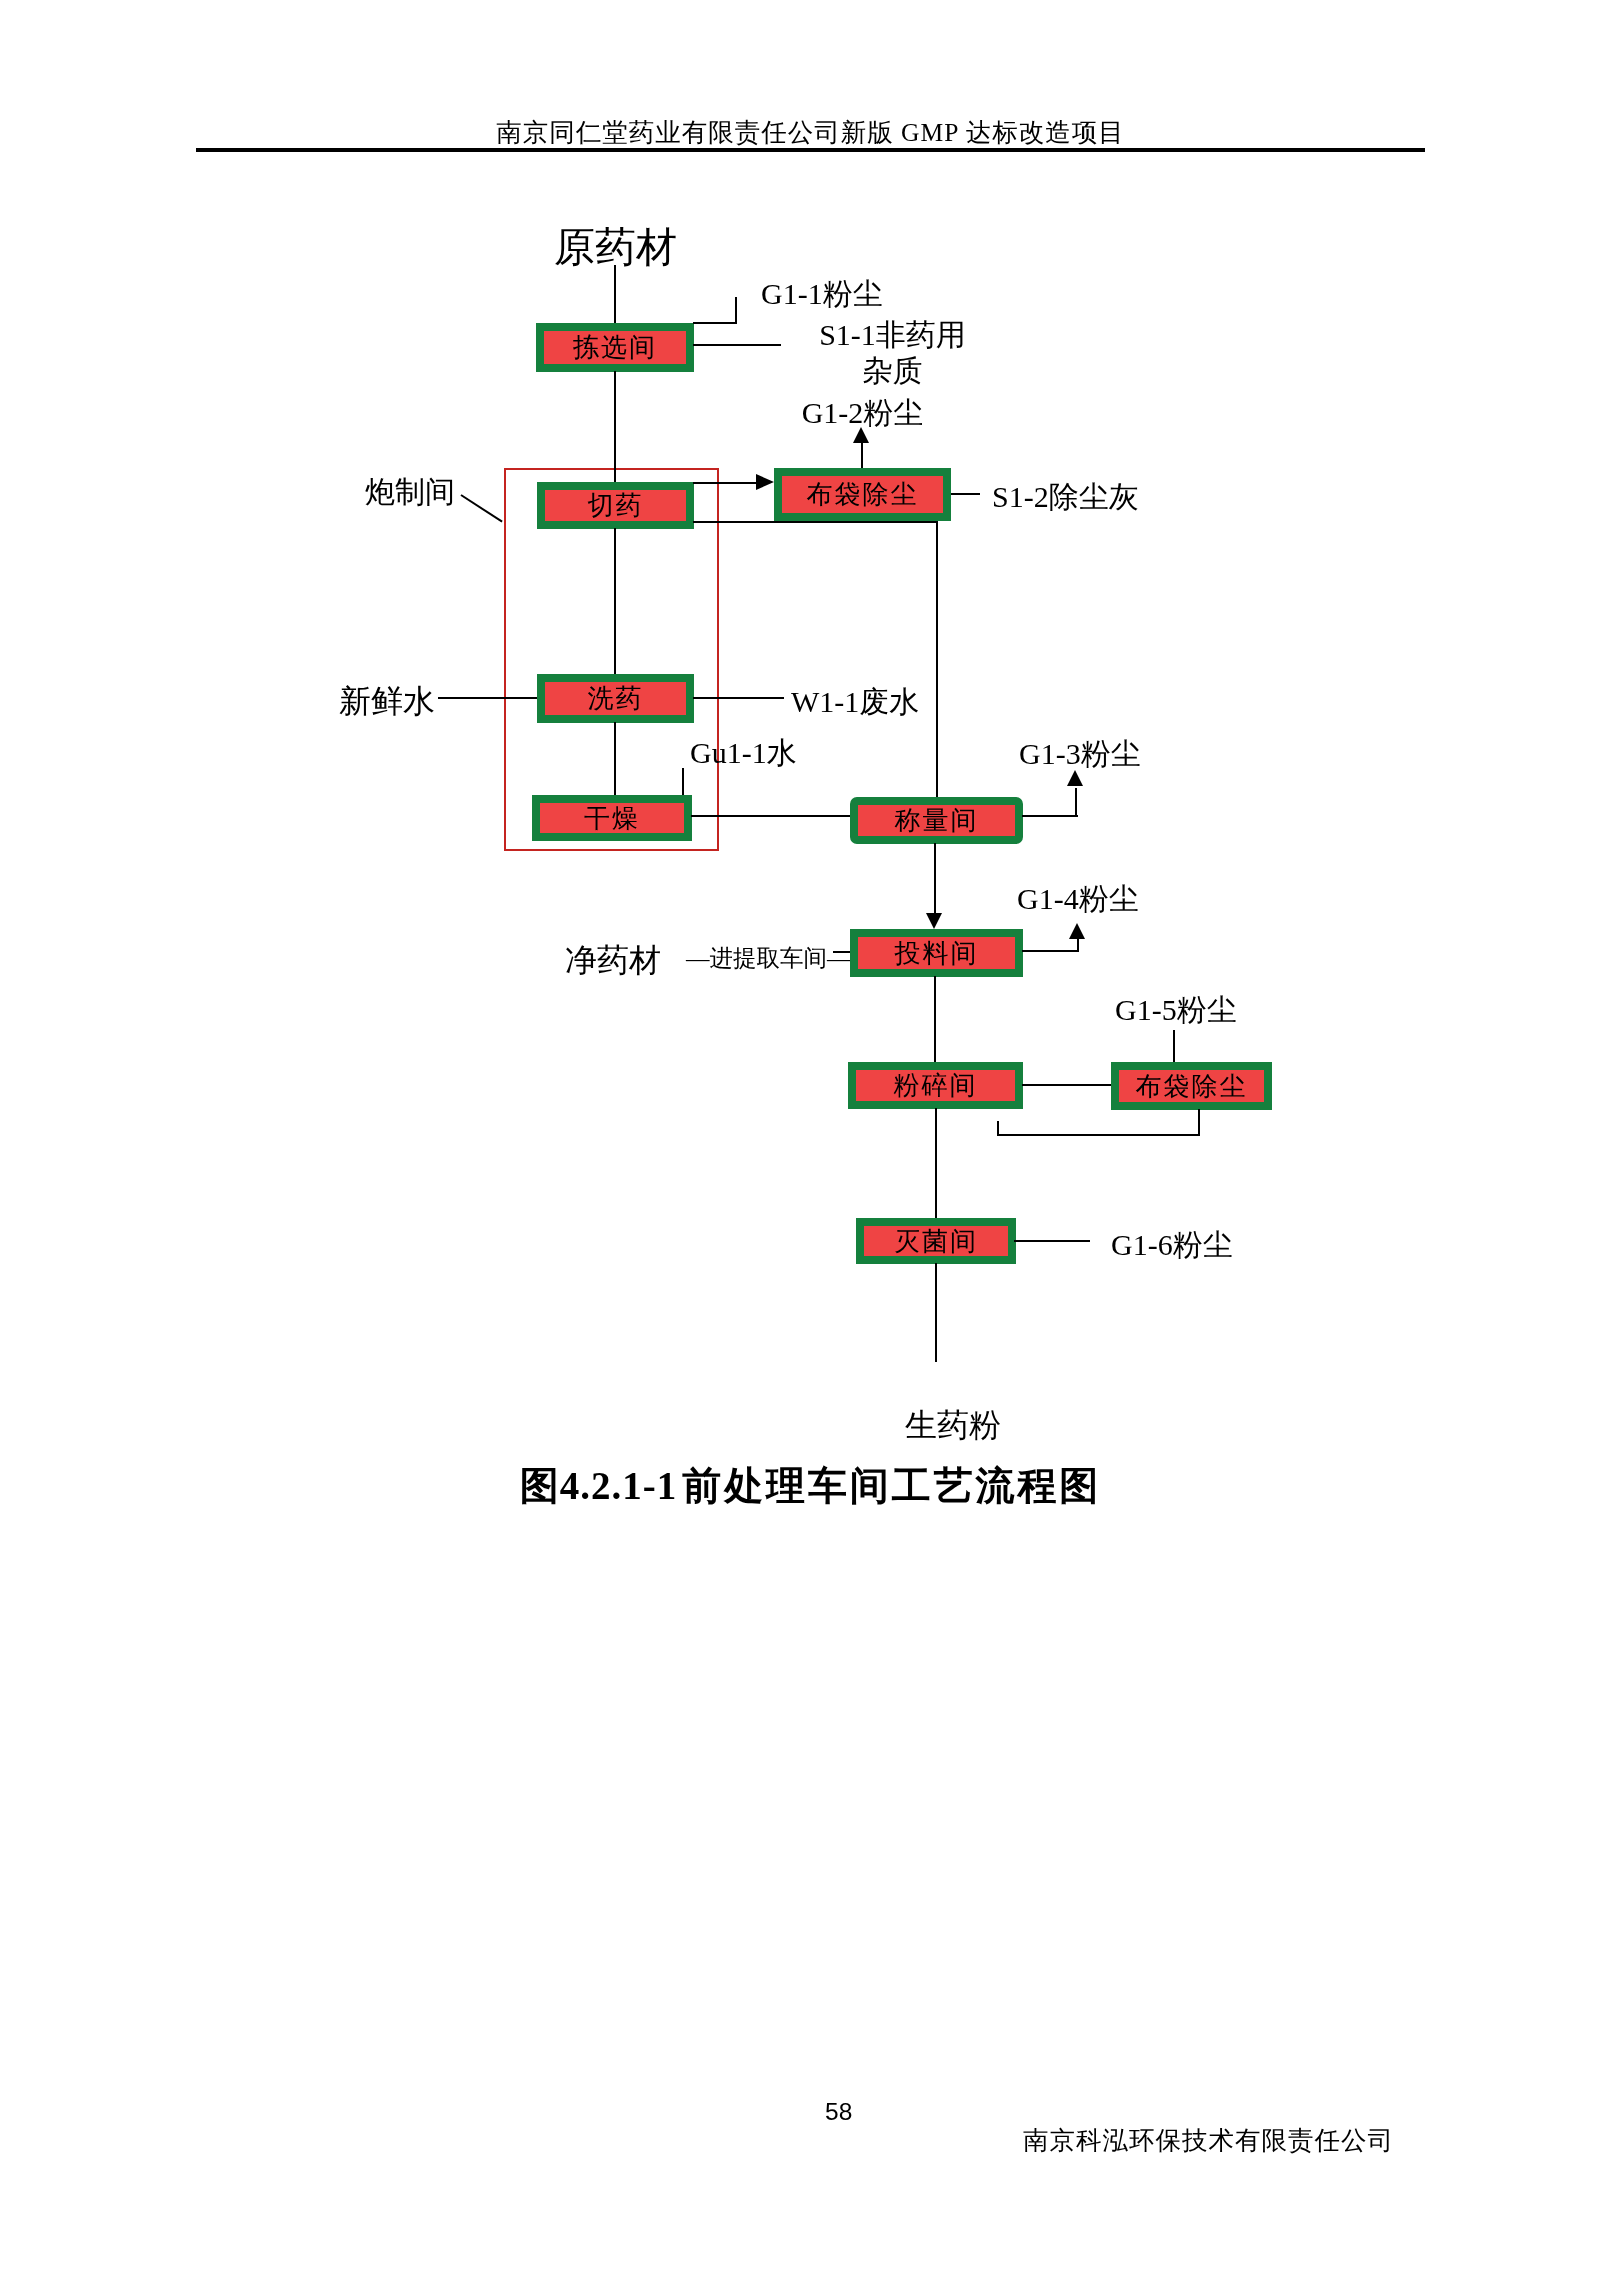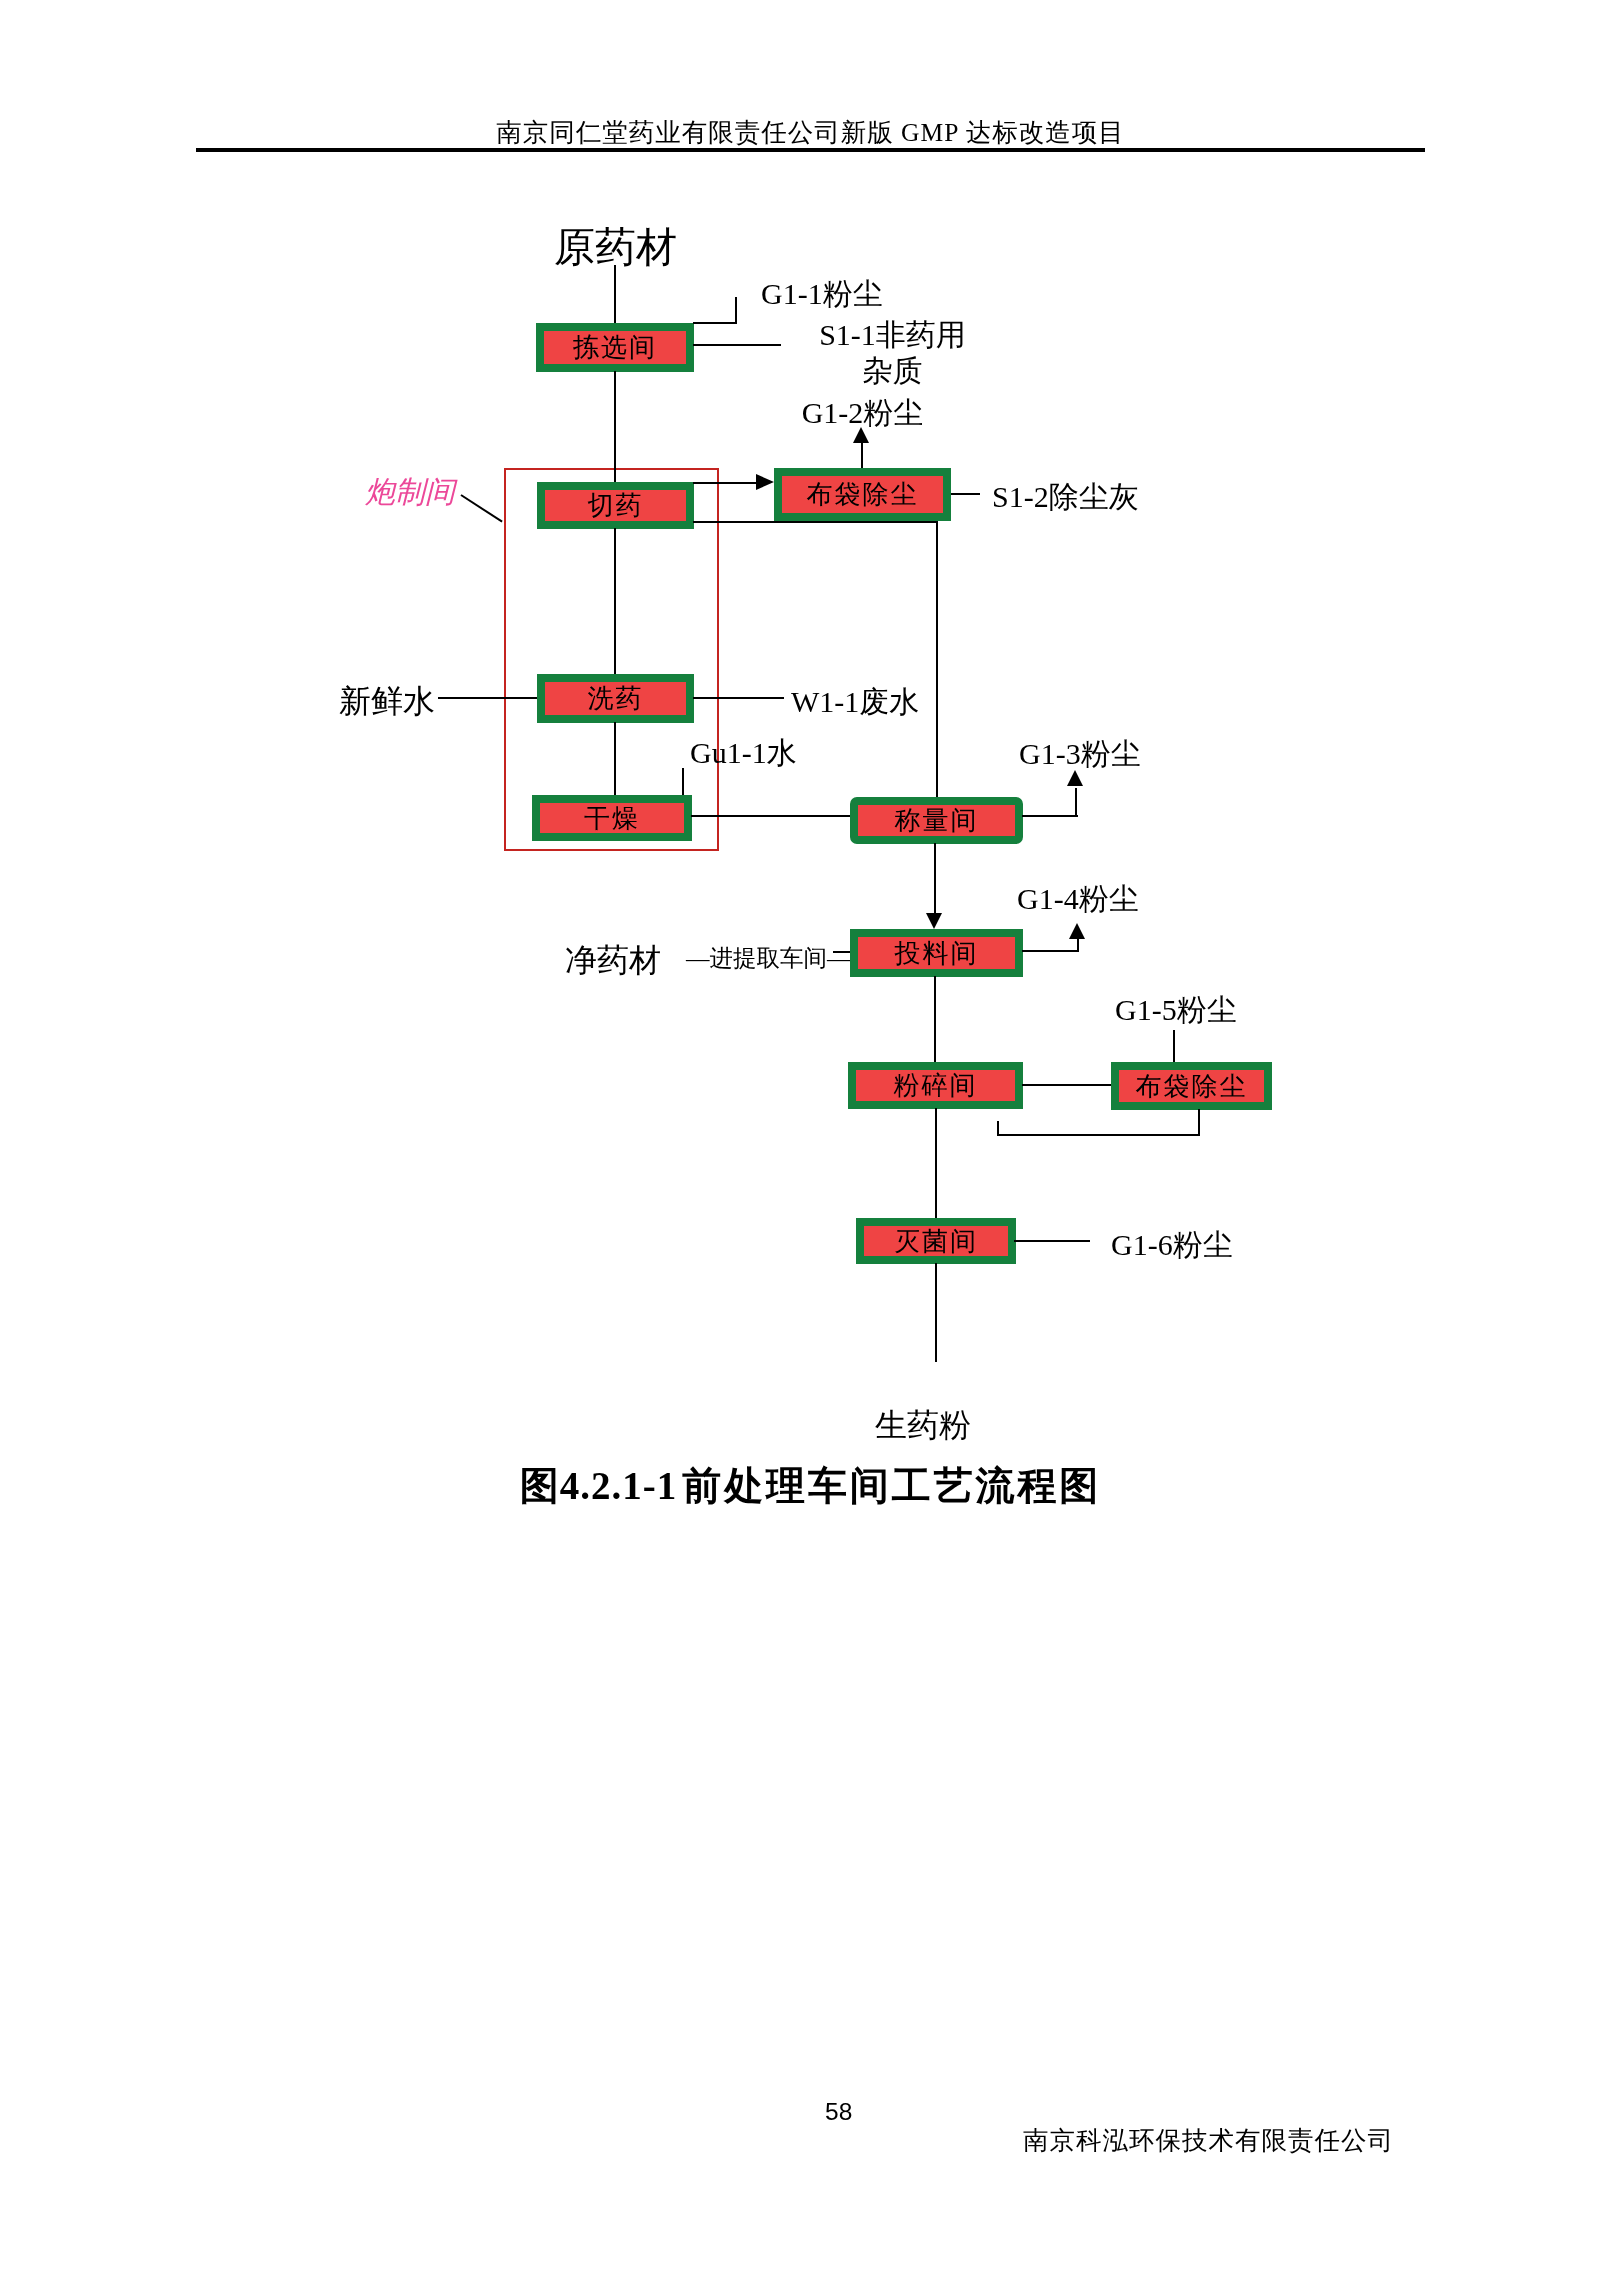--- a/index.html
+++ b/index.html
@@ -33,21 +33,21 @@
   .lbl{position:absolute;font-size:30px;white-space:nowrap;}
   .lbl.center{text-align:center;}
   .tri{position:absolute;width:0;height:0;}
   .tri-right{border-top:8.8px solid transparent;border-bottom:8.8px solid transparent;border-left:18.6px solid #000;}
   .tri-up{border-left:8.8px solid transparent;border-right:8.8px solid transparent;border-bottom:16.7px solid #000;}
   .tri-down{border-left:8.8px solid transparent;border-right:8.8px solid transparent;border-top:16.7px solid #000;}
   .red-rect{
     position:absolute;left:504px;top:468px;width:215px;height:383px;
     border:2px solid #c42420;box-sizing:border-box;background:transparent;
   }
-  .accent-red{color:#ec4899;font-style:italic;}
+  .accent-red{color:#000000;}
   
   .caption{
     position:absolute;left:0;right:0;top:1459px;
     text-align:center;font-weight:bold;font-size:39px;
   }
   .caption .cap-label{margin-right:5px;letter-spacing:1px;}
   .caption .cap-title{letter-spacing:2.9px;}
   
   .page-number{
     position:absolute;left:825px;top:2098px;font-size:24.5px;
@@ -159,21 +159,21 @@
   <div class="vline" style="left:997px;top:1121px;height:14.7px;"></div>
 
   <div class="vline" style="left:935px;top:1108px;height:112px;"></div>
 
   <div class="box" style="left:856px;top:1218px;width:160px;height:46px;">灭菌间</div>
 
   <div class="hline" style="left:1014px;top:1240px;width:76px;"></div>
   <div class="lbl" style="left:1111px;top:1225px;">G1-6粉尘</div>
 
   <div class="vline" style="left:935px;top:1263px;height:99px;"></div>
-  <div class="lbl center" style="left:869px;top:1404px;width:108px;font-size:32px;">生药粉</div>
+  <div class="lbl center" style="left:899px;top:1404px;width:108px;font-size:32px;">生药粉</div>
 
   <div class="caption">
     <span class="cap-label">图4.2.1-1</span><span class="cap-title">前处理车间工艺流程图</span>
   </div>
 
   <div class="page-number">58</div>
   <div class="footer-company">南京科泓环保技术有限责任公司</div>
 
 </div>
 

